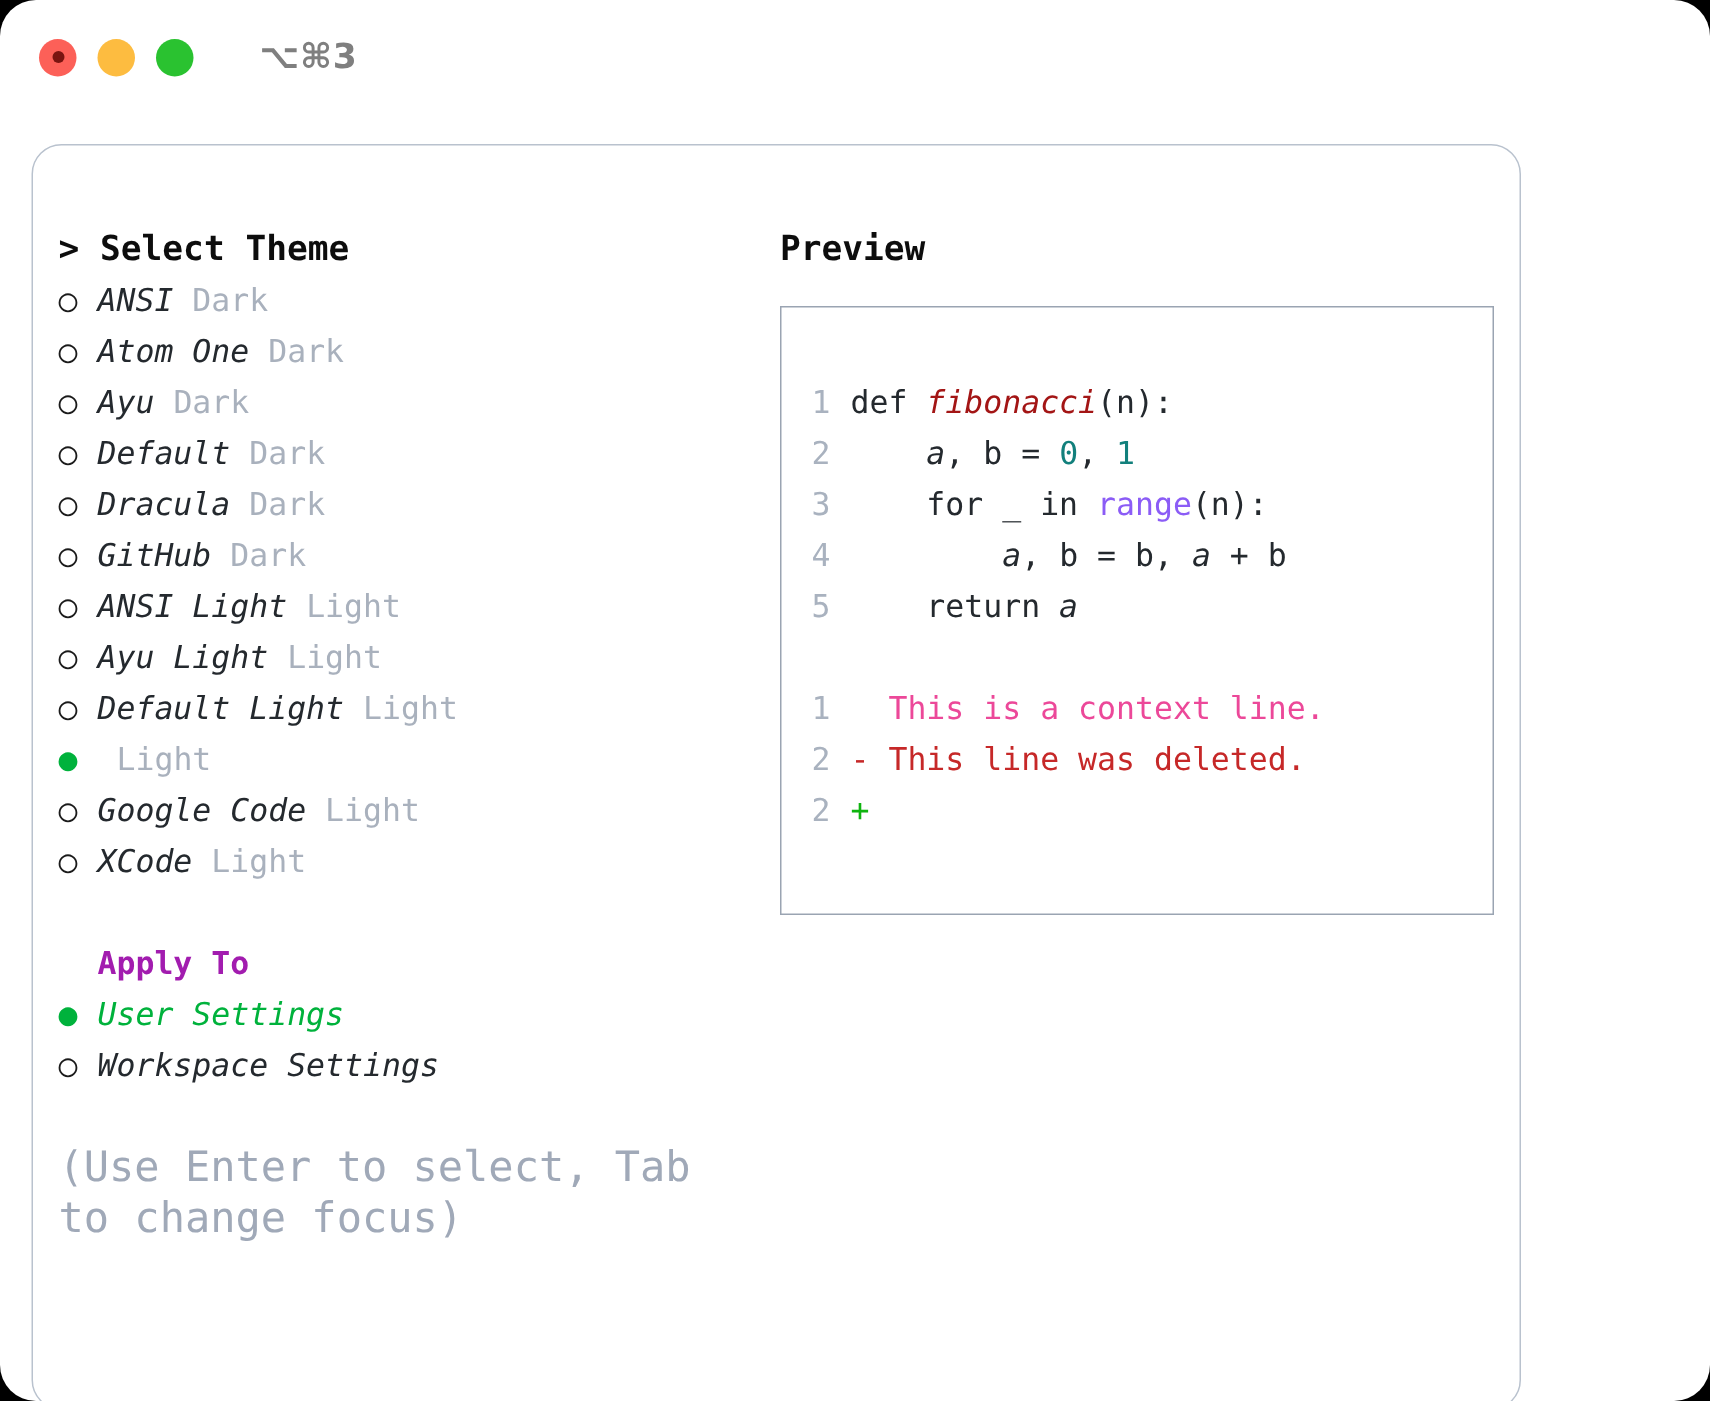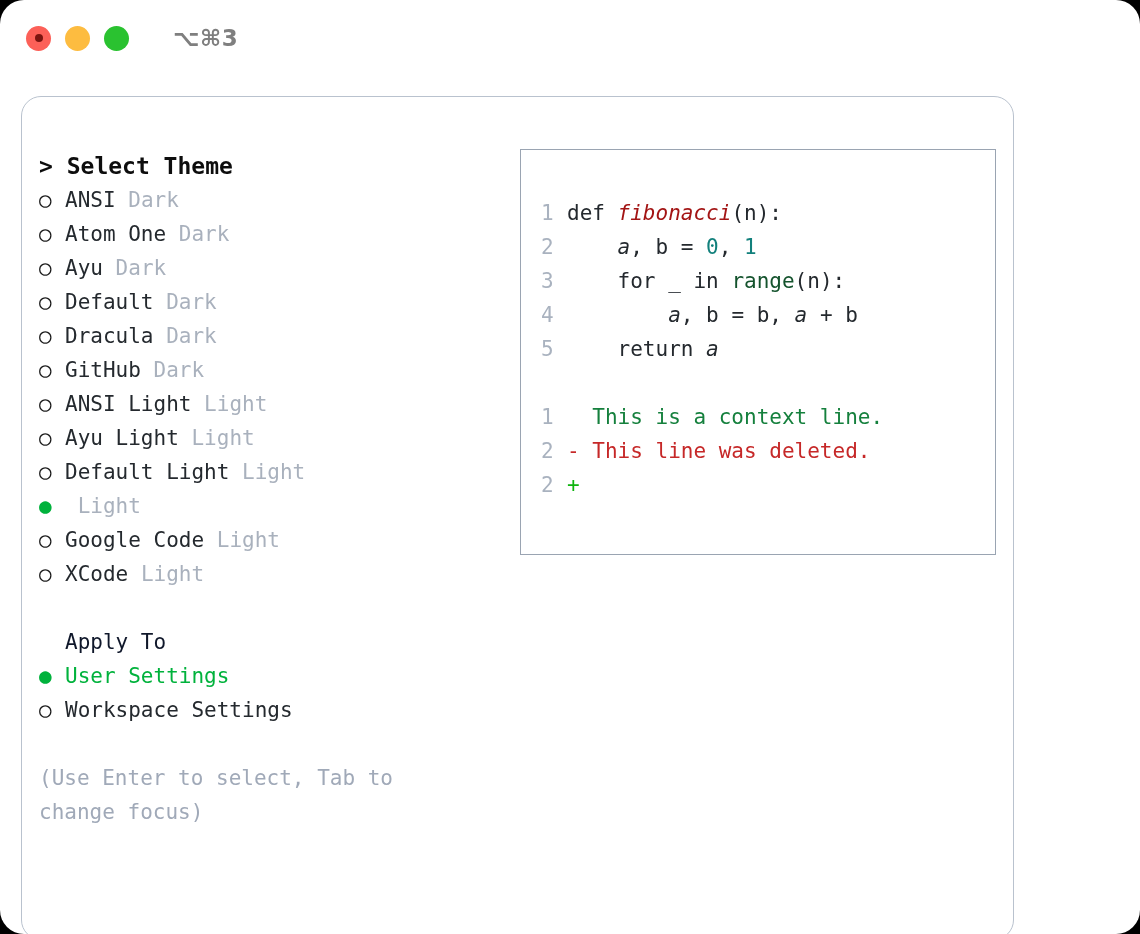--- a/index.html
+++ b/index.html
@@ -116,38 +116,38 @@
   .bullet {
     flex: 0 0 26px;
     width: 26px;
     font-size: 21px;
     line-height: 34px;
     text-align: left;
     color: #1a1a1a;
   }
   .bullet.sel { color: #00b23c; }
 
-  .opt-label { color: #24292e; }
+  .opt-label { color: #24292e; font-style: italic; }
   .opt-row.selected .opt-label { color: #00b23c; }
 
   .opt-variant { color: #a9b1bd; }
 
   .apply-title {
     font-size: 21px;
-    font-weight: 400;
-    color: #0f172a;
+    font-weight: 700;
+    color: #a21caf;
     line-height: 34px;
     padding-left: 26px;
     white-space: pre;
   }
 
   .spacer-line { height: 34px; }
 
   .hint {
-    font-size: 21px;
+    font-size: 28px;
     color: #a0a9b8;
     line-height: 34px;
     width: 430px;
   }
 
   
   .right-col {
     flex: 1 1 auto;
     padding-left: 11px;
   }
@@ -179,27 +179,27 @@
   .lineno {
     flex: 0 0 26px;
     width: 26px;
     color: #a9b2bf;
     text-align: left;
   }
 
   .code-body { color: #24292e; }
   .tok-fn       { color: #a31515; font-style: italic; }
   .tok-num      { color: #12807c; }
-  .tok-builtin  { color: #14532d; }
+  .tok-builtin  { color: #8b5cf6; }
   .tok-var      { color: #24292e; font-style: italic; }
   .tok-plain    { color: #24292e; }
 
   .diff-gap { height: 34px; }
 
-  .diff-context { color: #15803d; }
+  .diff-context { color: #ec4899; }
   .diff-del     { color: #c62828; }
   .diff-add     { color: #0fb40f; }
 </style>
 </head>
 <body>
 
 <div class="window">
 
   <div class="titlebar">
     <div class="traffic-lights">
@@ -240,20 +240,21 @@
             <div class="opt-row selected"><span class="bullet sel">●</span><span class="opt-label">User Settings</span></div>
             <div class="opt-row"><span class="bullet">○</span><span class="opt-label">Workspace Settings</span></div>
           </div>
 
         <div class="spacer-line"></div>
 
         <div class="hint">(Use Enter to select, Tab to change focus)</div>
       </div>
 
       <div class="right-col">
+        <div class="preview-title">Preview</div>
 
         <div class="preview-box">
           <div id="code-block">
               <div class="code-line"><span class="lineno">1</span><span class="code-body"><span class="tok-plain">def </span><span class="tok-fn">fibonacci</span><span class="tok-plain">(n):</span></span></div>
               <div class="code-line"><span class="lineno">2</span><span class="code-body"><span class="tok-plain">    </span><span class="tok-var">a</span><span class="tok-plain">, b = </span><span class="tok-num">0</span><span class="tok-plain">, </span><span class="tok-num">1</span></span></div>
               <div class="code-line"><span class="lineno">3</span><span class="code-body"><span class="tok-plain">    for _ in </span><span class="tok-builtin">range</span><span class="tok-plain">(n):</span></span></div>
               <div class="code-line"><span class="lineno">4</span><span class="code-body"><span class="tok-plain">        </span><span class="tok-var">a</span><span class="tok-plain">, b = b, </span><span class="tok-var">a</span><span class="tok-plain"> + b</span></span></div>
               <div class="code-line"><span class="lineno">5</span><span class="code-body"><span class="tok-plain">    return </span><span class="tok-var">a</span></span></div>
             </div>
           <div class="diff-gap"></div>

